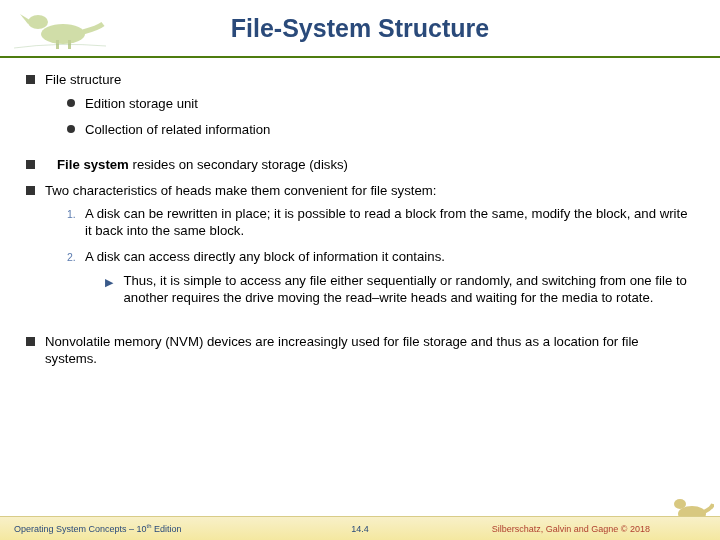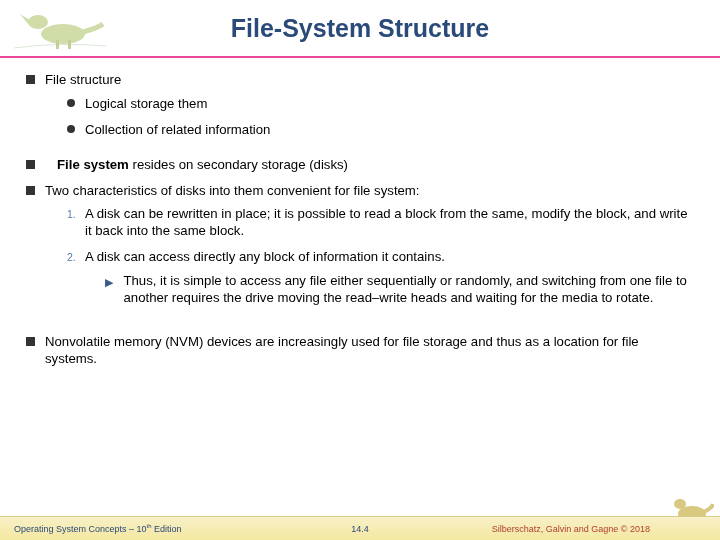--- a/index.html
+++ b/index.html
@@ -7,21 +7,21 @@
     width: 720px;
     height: 540px;
     font-family: Arial, Helvetica, sans-serif;
     background: #fff;
     position: relative;
     overflow: hidden;
   }
   .header {
     position: relative;
     height: 58px;
-    border-bottom: 2px solid #ec4899;
+    border-bottom: 2px solid #4d7c0f;
   }
   .dino-left {
     position: absolute;
     left: 8px;
     top: 4px;
     width: 100px;
     height: 46px;
     opacity: 0.85;
   }
   .title {
@@ -97,41 +97,41 @@
 
 <div class="content">
 
   <div class="sq-item">
     <div class="sq-bullet"></div>
     <div style="flex:1">
       <span>File structure</span>
       <div class="circ-list">
         <div class="circ-item">
           <div class="circ-bullet"></div>
-          <span>Logical storage them</span>
+          <span>Edition storage unit</span>
         </div>
         <div class="circ-item">
           <div class="circ-bullet"></div>
           <span>Collection of related information</span>
         </div>
       </div>
     </div>
   </div>
 
   <div class="sq-item">
     <div class="sq-bullet"></div>
     <div style="flex:1">
       <span class="bold">File system</span><span> resides on secondary storage (disks)</span>
     </div>
   </div>
 
   <div class="sq-item">
     <div class="sq-bullet"></div>
     <div style="flex:1">
-      <span>Two characteristics of disks into them convenient for file system:</span>
+      <span>Two characteristics of heads make them convenient for file system:</span>
       <div class="num-list">
         <div class="num-item">
           <span class="num">1.</span>
           <span>A disk can be rewritten in place; it is possible to read a block from the same, modify the block, and write it back into the same block.</span>
         </div>
         <div class="num-item">
           <span class="num">2.</span>
           <div style="flex:1">
             <span>A disk can access directly any block of information it contains.</span>
             <div class="arrow-list">

